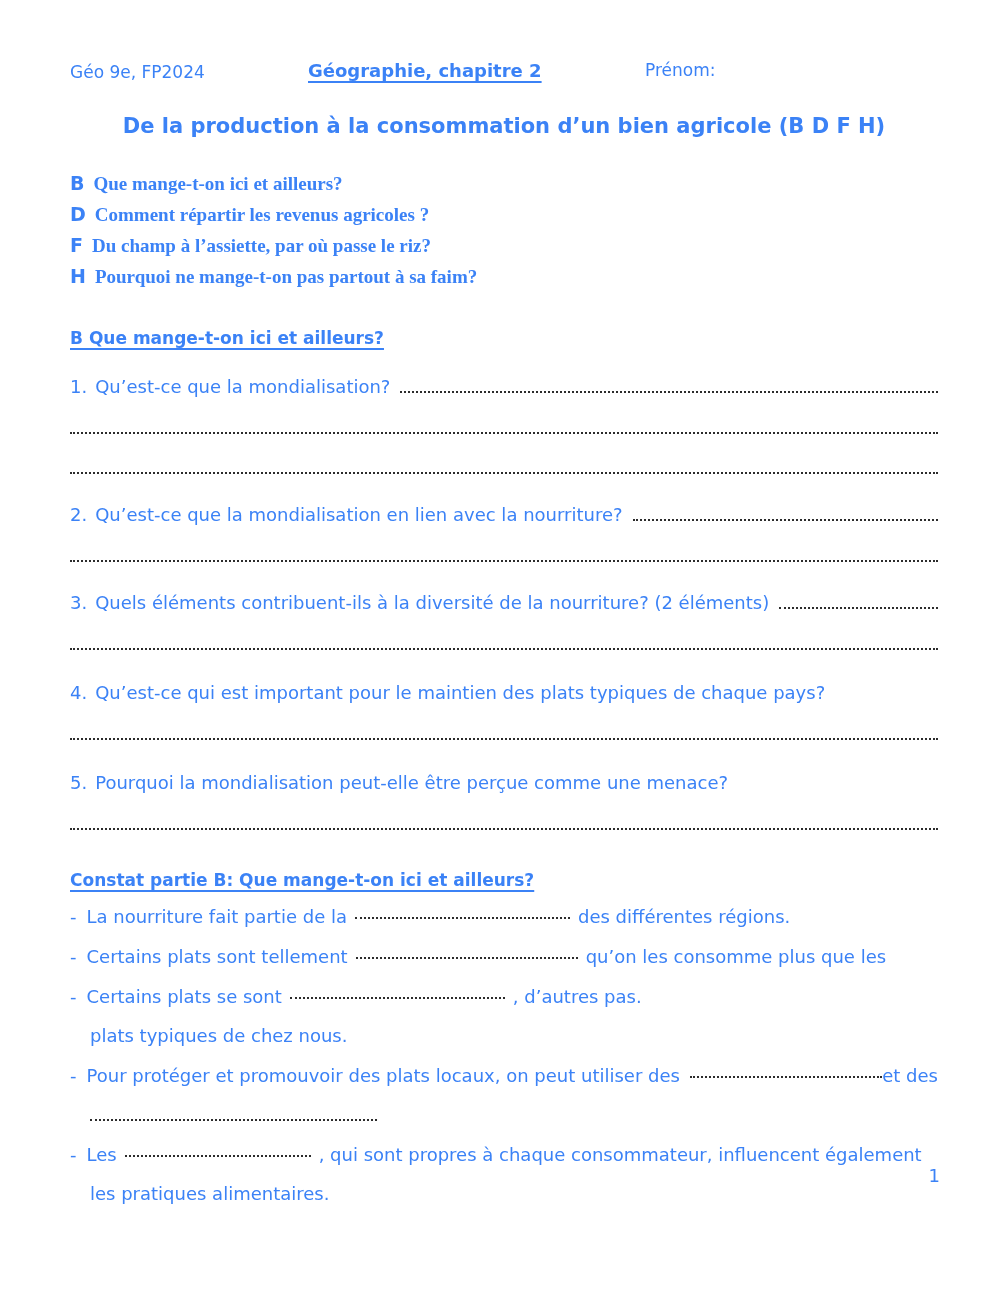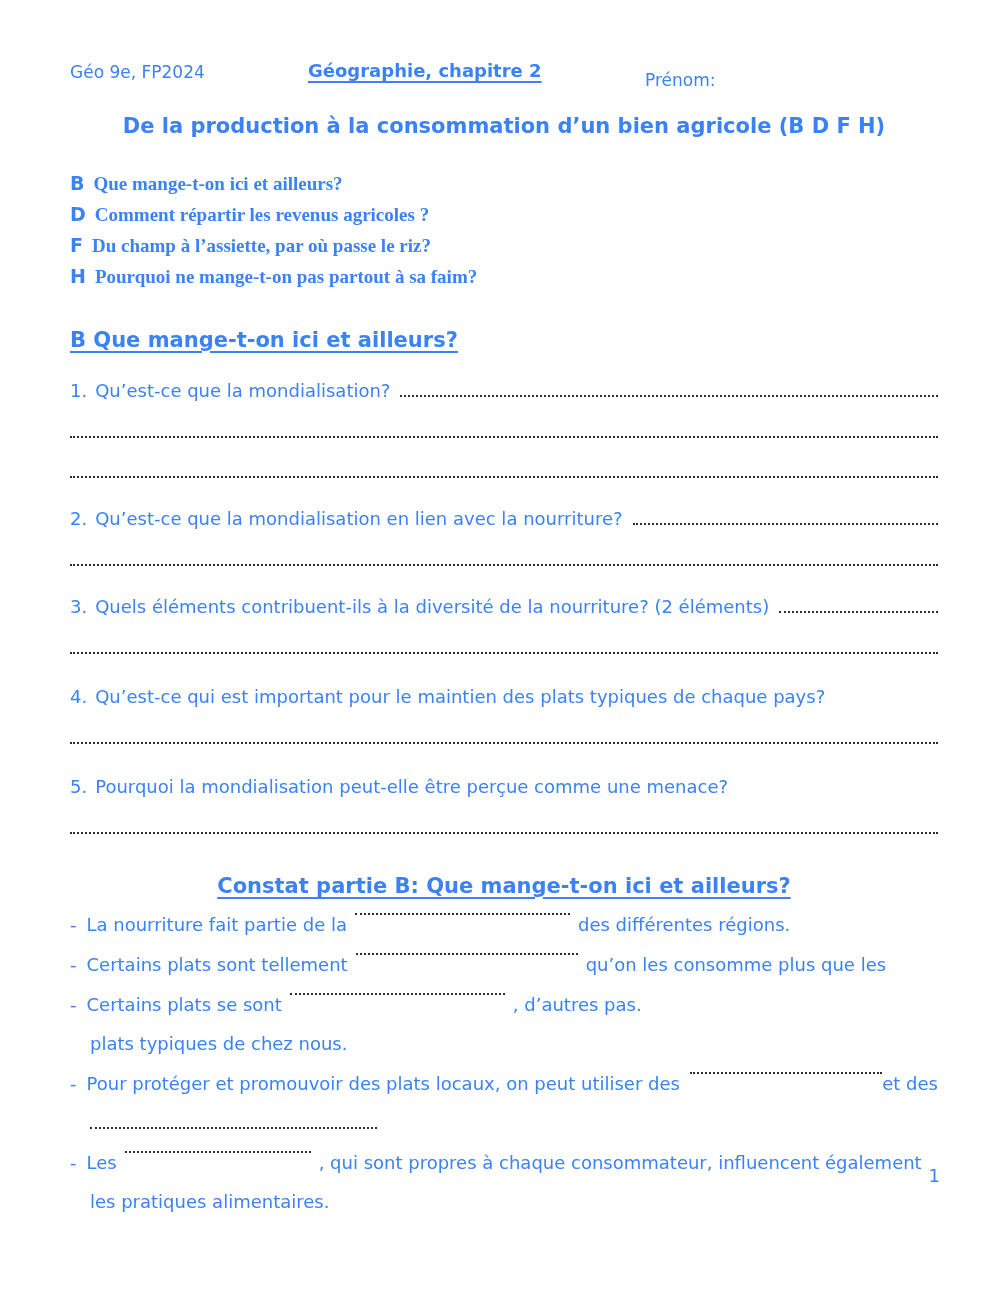--- a/index.html
+++ b/index.html
@@ -38,21 +38,21 @@
     top: 0;
     font-size: 18px;
     font-weight: 700;
     text-decoration: underline;
     text-decoration-thickness: 2px;
     text-underline-offset: 4px;
   }
   .header .h-right {
     position: absolute;
     left: 575px;
-    top: 10px;
+    top: 0;
     font-size: 17px;
     text-align: center;
   }
 
   
   .doc-title {
     margin-top: 24px;
     text-align: center;
     font-size: 21px;
     font-weight: 700;
@@ -70,21 +70,21 @@
     font-weight: 700;
     font-size: 19px;
     line-height: 31px;
   }
   .toc-letter { flex: 0 0 auto; margin-right: 9px; }
   .toc-text   { flex: 0 1 auto; font-family: Liberation Serif, serif; }
 
   
   .section-heading {
     margin-top: 36px;
-    font-size: 21px;
+    font-size: 17px;
     font-weight: 700;
     text-decoration: underline;
     text-decoration-thickness: 2px;
     text-underline-offset: 4px;
   }
 
   
   .q-row {
     display: flex;
     align-items: baseline;
@@ -114,27 +114,27 @@
     width: 100%;
   }
 
   
   .mt-q1   { margin-top: 26px; }
   .dl-a    { margin-top: 30px; }
   .dl-b    { margin-top: 36px; }
   .mt-q    { margin-top: 28px; }
   .dl-q    { margin-top: 30px; }
   .mt-q4   { margin-top: 30px; }
-  .mt-con  { margin-top: 40px; text-align: center; }
+  .mt-con  { margin-top: 40px; }
 
   
   .bullets { margin-top: 14px; }
   .b-row {
     display: flex;
-    align-items: flex-start;
+    align-items: center;
     line-height: 26px;
     margin-top: 14px;
   }
   .b-row .dash { flex: 0 0 auto; margin-right: 10px; }
   .b-row .dash::before { content: "-"; }
   .b-pre  { flex: 0 0 auto; white-space: pre; }
   .b-post { flex: 0 0 auto; white-space: pre; }
   .b-cont {
     padding-left: 20px;
     line-height: 26px;

